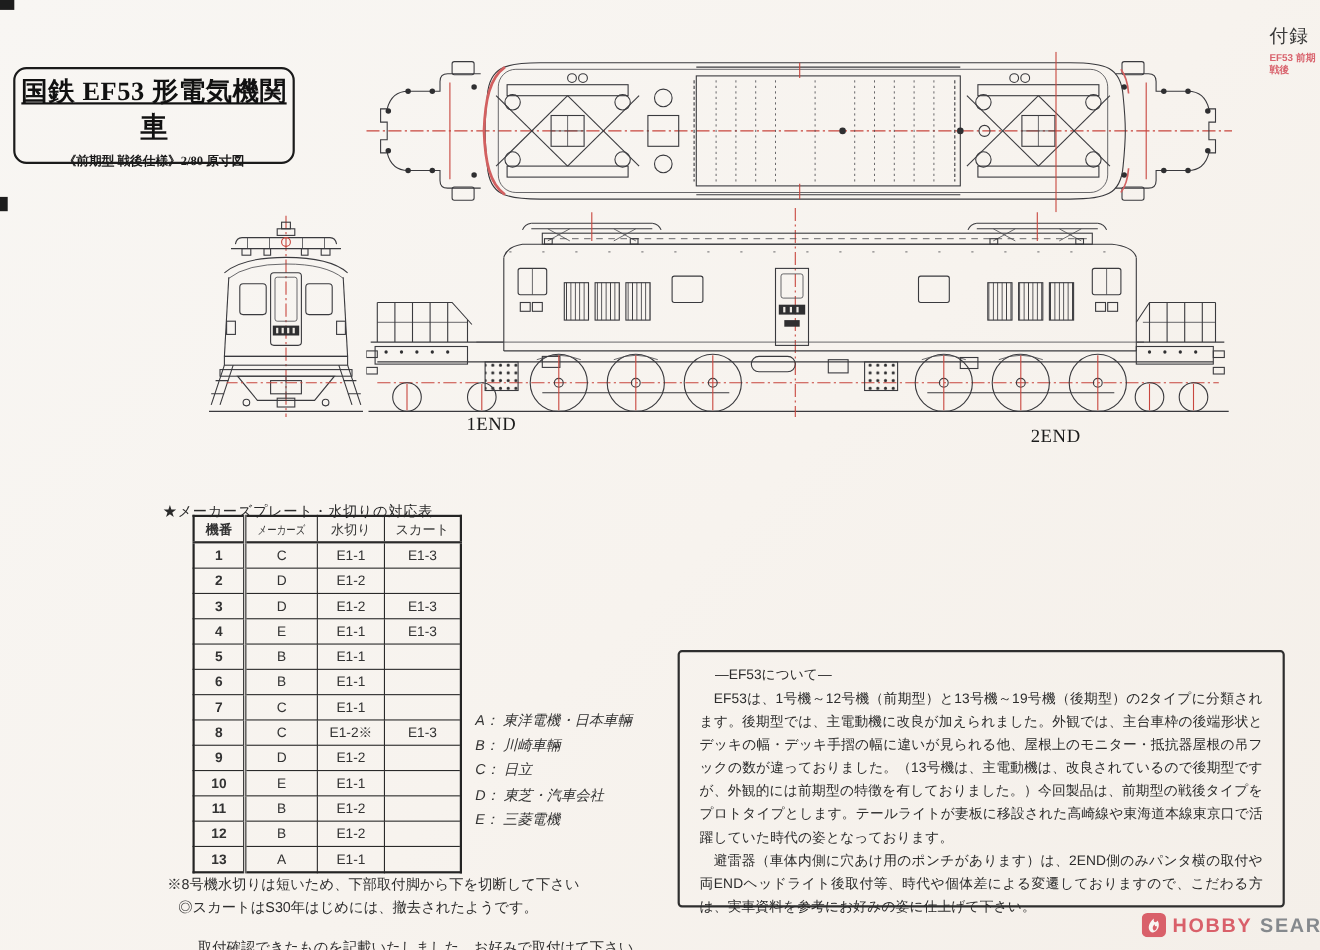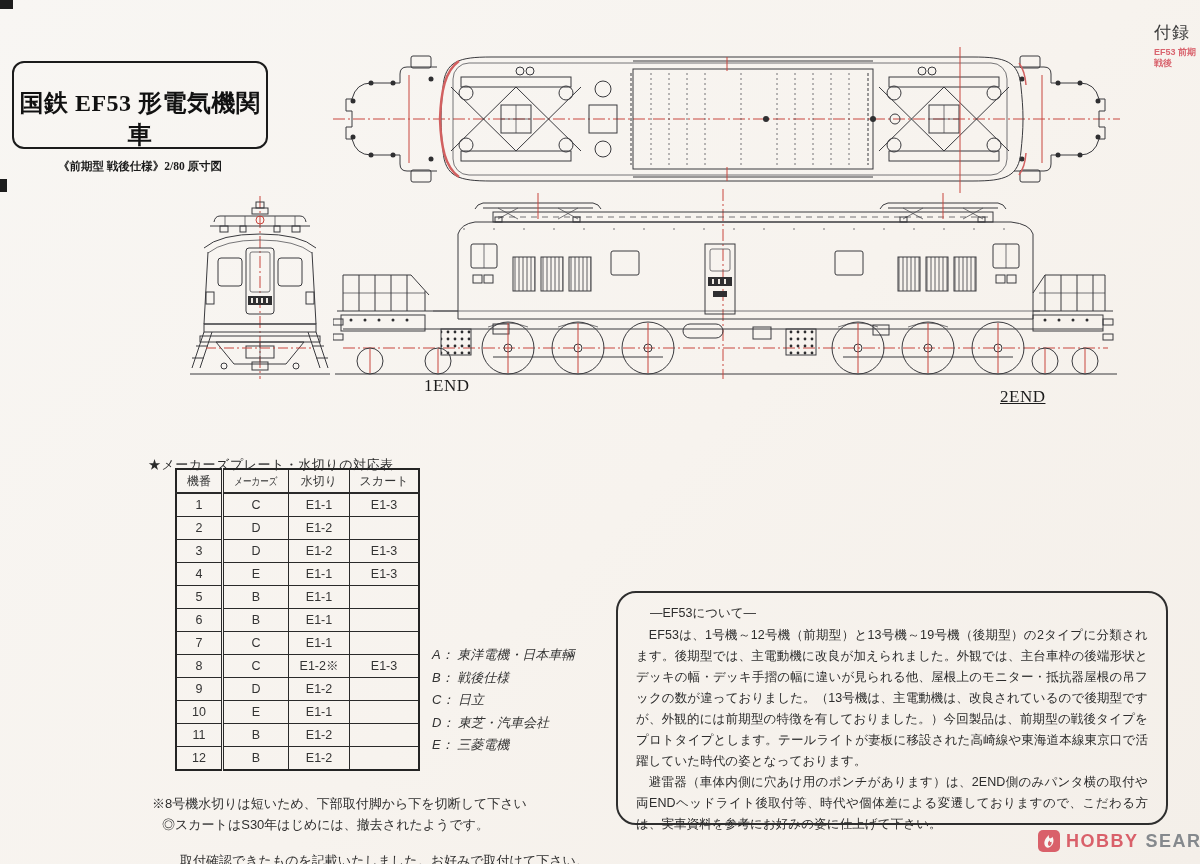--- a/index.html
+++ b/index.html
@@ -11,21 +11,21 @@
   
   .mark-corner { position:absolute; left:0; top:0; width:13px; height:9px; background:#1d1d1d; }
   .mark-edge   { position:absolute; left:0; top:179px; width:7px; height:13px; background:#1d1d1d; }
 
   
   .title-box {
     position:absolute; left:12px; top:61px; width:256px; height:88px;
     border:2px solid #1b1b1b; border-radius:12px; text-align:center;
     font-family:"Liberation Serif", serif; box-sizing:border-box;
   }
-  .title-box .t { font-size:24px; font-weight:700; margin-top:24px; letter-spacing:0.5px; color:#111; }
+  .title-box .t { font-size:24px; font-weight:700; margin-top:4px; letter-spacing:0.5px; color:#111;text-decoration:underline; }
   .title-box .s { font-size:11.5px; font-weight:600; margin-top:8px; color:#1a1a1a; }
 
   
   .appendix { position:absolute; left:1154px; top:21px; width:44px; }
   .appendix .a-label { font-size:17px; color:#3a3a3a; letter-spacing:1px; }
   .appendix .a-sub { margin-top:3px; font-size:9px; line-height:11px; color:#d9646e; font-weight:700; }
 
   
   .dwg { position:absolute; }
   .dwg svg { display:block; }
@@ -33,45 +33,45 @@
   .lnt  { stroke:#4a4a4e; fill:none; stroke-width:0.75; }
   .red  { stroke:#c8463e; fill:none; stroke-width:1; }
   .redf { stroke:#d26060; fill:none; }
   .ink  { fill:#2f2f31; stroke:none; }
 
   .end-label {
     position:absolute; font-family:"Liberation Serif", serif;
     font-size:17px; letter-spacing:0.5px; color:#1c1c1c;
   }
   #end1 { left:424px; top:376px; }
-  #end2 { left:1000px; top:387px;text-decoration:underline; }
+  #end2 { left:937px; top:387px; }
 
   
   .tbl-caption { position:absolute; left:148px; top:444px; font-size:13px; letter-spacing:0.5px; color:#2a2a2a;margin-top:12px; }
   table.makers {
     position:absolute; left:175px; top:468px; border-collapse:collapse;
     border:2px solid #242424; table-layout:fixed; background:transparent;
   }
   table.makers th, table.makers td {
     border:1px solid #2a2a2a; height:22px; padding:0; text-align:center;
     font-size:12.5px; color:#333; font-weight:400;
   }
   table.makers th { font-size:12px; border-bottom:2px solid #2a2a2a; }
-  table.makers th:first-child, table.makers td:first-child { border-right:3px double #2a2a2a; }
+  table.makers th:first-child, table.makers td:first-child { border-right:3px double #2a2a2a;font-weight:bold; }
   .w0{width:44px}.w1{width:64px}.w2{width:60px}.w3{width:68px}
   .cond { display:inline-block; transform:scaleX(0.78); font-size:11px; }
 
   
   .legend { position:absolute; left:432px; top:646px; font-size:13px; color:#333;font-style:italic; }
   .legend div { height:22.5px; }
 
   
   .about {
     position:absolute; left:616px; top:591px; width:552px; height:234px;
-    border:2px solid #2e2e2e; border-radius:20px; box-sizing:border-box;
+    border:2px solid #2e2e2e; border-radius:4px; box-sizing:border-box;
     padding:10px 18px 0 18px;
   }
   .about .h { font-size:12.5px; margin:2px 0 3px 14px; color:#2c2c2c; }
   .about p { margin:0; font-size:12.5px; line-height:21px; text-align:justify; color:#2c2c2c; letter-spacing:0.1px; }
 
   
   .notes { position:absolute; left:152px; top:793px; font-size:13px; line-height:21px; color:#2e2e2e; }
   .notes .n1 { padding-left:10px; }
   .notes .n2 { padding-left:28px;margin-top:15px; }
 
@@ -506,26 +506,32 @@
           <td>B</td>
           <td>E1-2</td>
           <td></td>
         </tr>
       <tr>
           <td>12</td>
           <td>B</td>
           <td>E1-2</td>
           <td></td>
         </tr>
+      <tr>
+          <td>13</td>
+          <td>A</td>
+          <td>E1-1</td>
+          <td></td>
+        </tr>
     </tbody>
   </table>
 
   <div class="legend">
     <div>A： 東洋電機・日本車輛</div>
-    <div>B： 戦後仕様</div>
+    <div>B： 川崎車輛</div>
     <div>C： 日立</div>
     <div>D： 東芝・汽車会社</div>
     <div>E： 三菱電機</div>
   </div>
 
   <div class="about">
     <div class="h">―EF53について―</div>
     <p>　EF53は、1号機～12号機（前期型）と13号機～19号機（後期型）の2タイプに分類されます。後期型では、主電動機に改良が加えられました。外観では、主台車枠の後端形状とデッキの幅・デッキ手摺の幅に違いが見られる他、屋根上のモニター・抵抗器屋根の吊フックの数が違っておりました。（13号機は、主電動機は、改良されているので後期型ですが、外観的には前期型の特徴を有しておりました。）今回製品は、前期型の戦後タイプをプロトタイプとします。テールライトが妻板に移設された高崎線や東海道本線東京口で活躍していた時代の姿となっております。</p>
     <p>　避雷器（車体内側に穴あけ用のポンチがあります）は、2END側のみパンタ横の取付や両ENDヘッドライト後取付等、時代や個体差による変遷しておりますので、こだわる方は、実車資料を参考にお好みの姿に仕上げて下さい。</p>
   </div>

